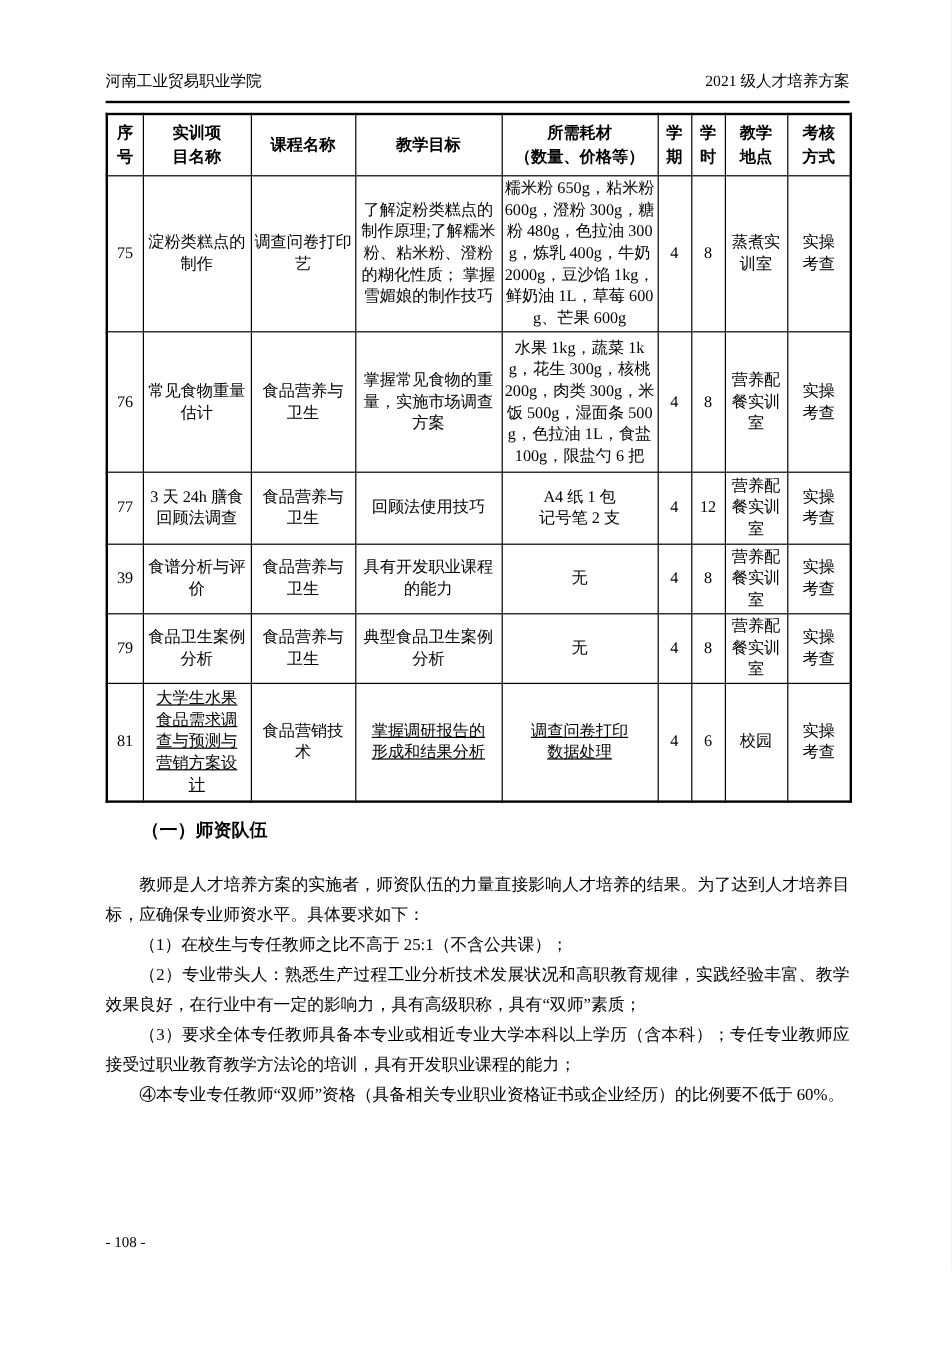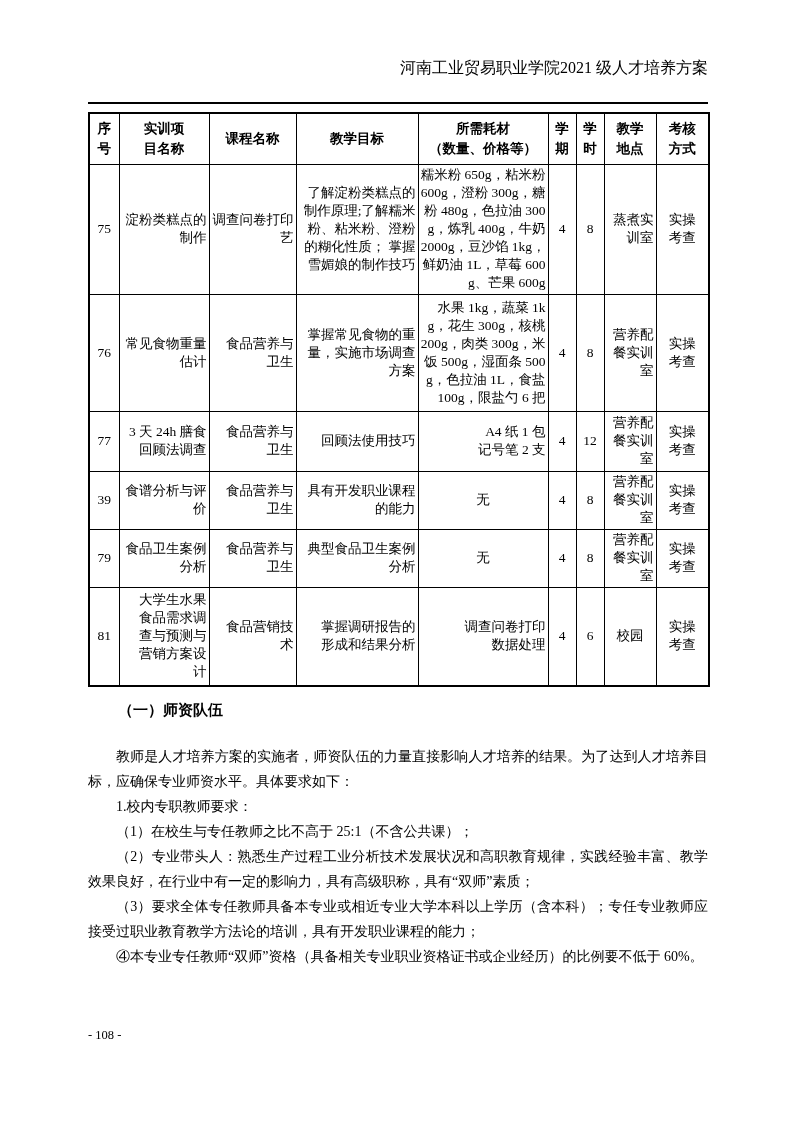--- a/index.html
+++ b/index.html
@@ -7,24 +7,24 @@
   .page {
     position:relative;
     width:793px; height:1122px;
     background:#ffffff;
     font-family:"Liberation Serif","DejaVu Serif",serif;
     color:#000;
     padding:58px 85px 0 88px;
     overflow:hidden;
   }
   .doc-header {
-    display:flex; justify-content:flex-end; align-items:flex-end;
-    font-size:16px; line-height:20px;
+    display:flex; justify-content:space-between; align-items:flex-end;
+    font-size:13px; line-height:20px;
     border-bottom:2px solid #000;
-    padding-bottom:24px;
+    padding-bottom:6px;
   }
   table.train {
     margin-top:8px;
     width:620px;
     border-collapse:collapse;
     table-layout:fixed;
     border:2px solid #000;
     font-size:13.5px;
     line-height:18px;
   }
@@ -32,22 +32,22 @@
     border:1px solid #000;
     padding:1px 2px;
     vertical-align:middle;
     white-space:pre-line;
     word-break:break-all;
     overflow:hidden;
     font-weight:normal;
   }
   table.train th { font-weight:bold; text-align:center; line-height:20px; }
   td.ctr { text-align:center; }
-  td.lft { text-align:right; }
-  td.pad { padding-left:10px; }
+  td.lft { text-align:center; }
+  td.pad { padding-left:10px;text-decoration:underline; }
   tr.hh  { height:51px; }
   tr.r75 { height:130px; }
   tr.r76 { height:117px; }
   tr.r77 { height:60px; }
   tr.r78 { height:58px; }
   tr.r79 { height:58px; }
   tr.r80 { height:58px; }
   tr.r81 { height:99px; }
   .sec-h1 {
     margin:17px 0 0 30px;
@@ -198,21 +198,20 @@
       <td class="ctr">实操
 考查</td>
     </tr>
   </tbody>
     </table>
 
   <div class="sec-h2">（一）师资队伍</div>
 
   <div class="body-text">
     <p>教师是人才培养方案的实施者，师资队伍的力量直接影响人才培养的结果。为了达到人才培养目标，应确保专业师资水平。具体要求如下：</p>
-    <p>1.校内专职教师要求：</p>
     <p>（1）在校生与专任教师之比不高于 25:1（不含公共课）；</p>
     <p>（2）专业带头人：熟悉生产过程工业分析技术发展状况和高职教育规律，实践经验丰富、教学效果良好，在行业中有一定的影响力，具有高级职称，具有“双师”素质；</p>
     <p>（3）要求全体专任教师具备本专业或相近专业大学本科以上学历（含本科）；专任专业教师应接受过职业教育教学方法论的培训，具有开发职业课程的能力；</p>
     <p>④本专业专任教师“双师”资格（具备相关专业职业资格证书或企业经历）的比例要不低于 60%。</p>
   </div>
 
   <div class="page-footer">- 108 -</div>
 
 </div>
 

